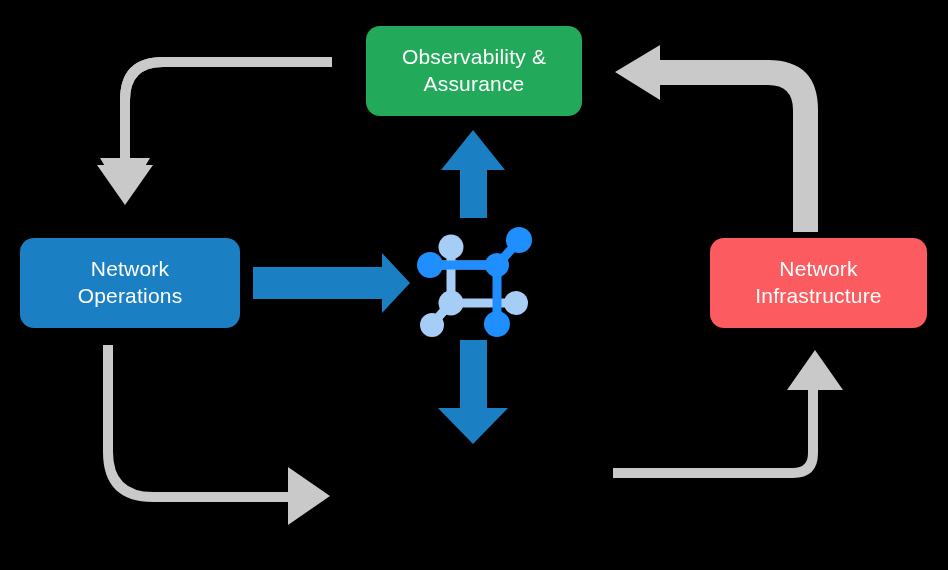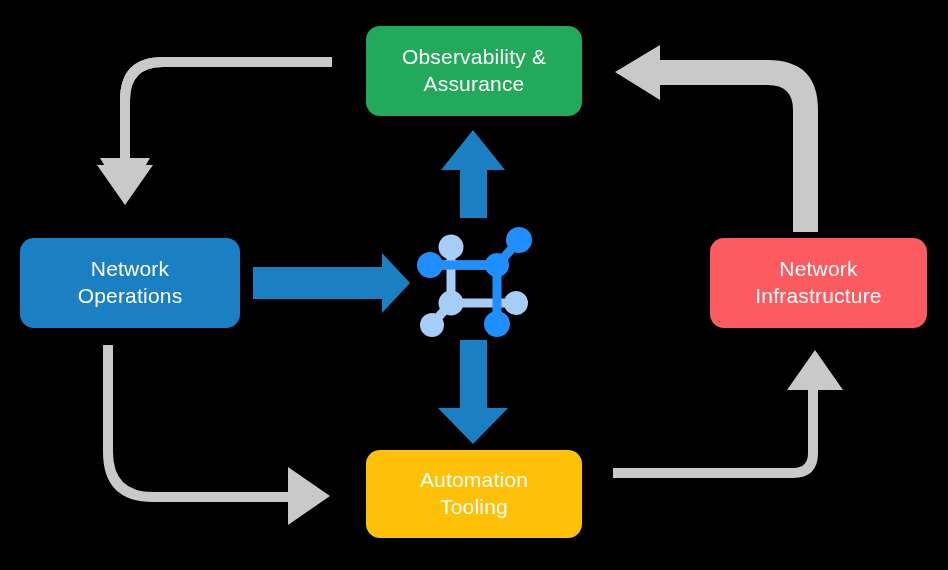--- a/index.html
+++ b/index.html
@@ -132,16 +132,14 @@
 
   <div class="node-box" id="box-observability">Observability &amp;
 Assurance</div>
 
   <div class="node-box" id="box-network-operations">Network
 Operations</div>
 
   <div class="node-box" id="box-network-infrastructure">Network
 Infrastructure</div>
 
-  <div class="node-box" id="box-automation-tooling">Automation
-Tooling</div>
 
 </div>
 
 </body></html>

